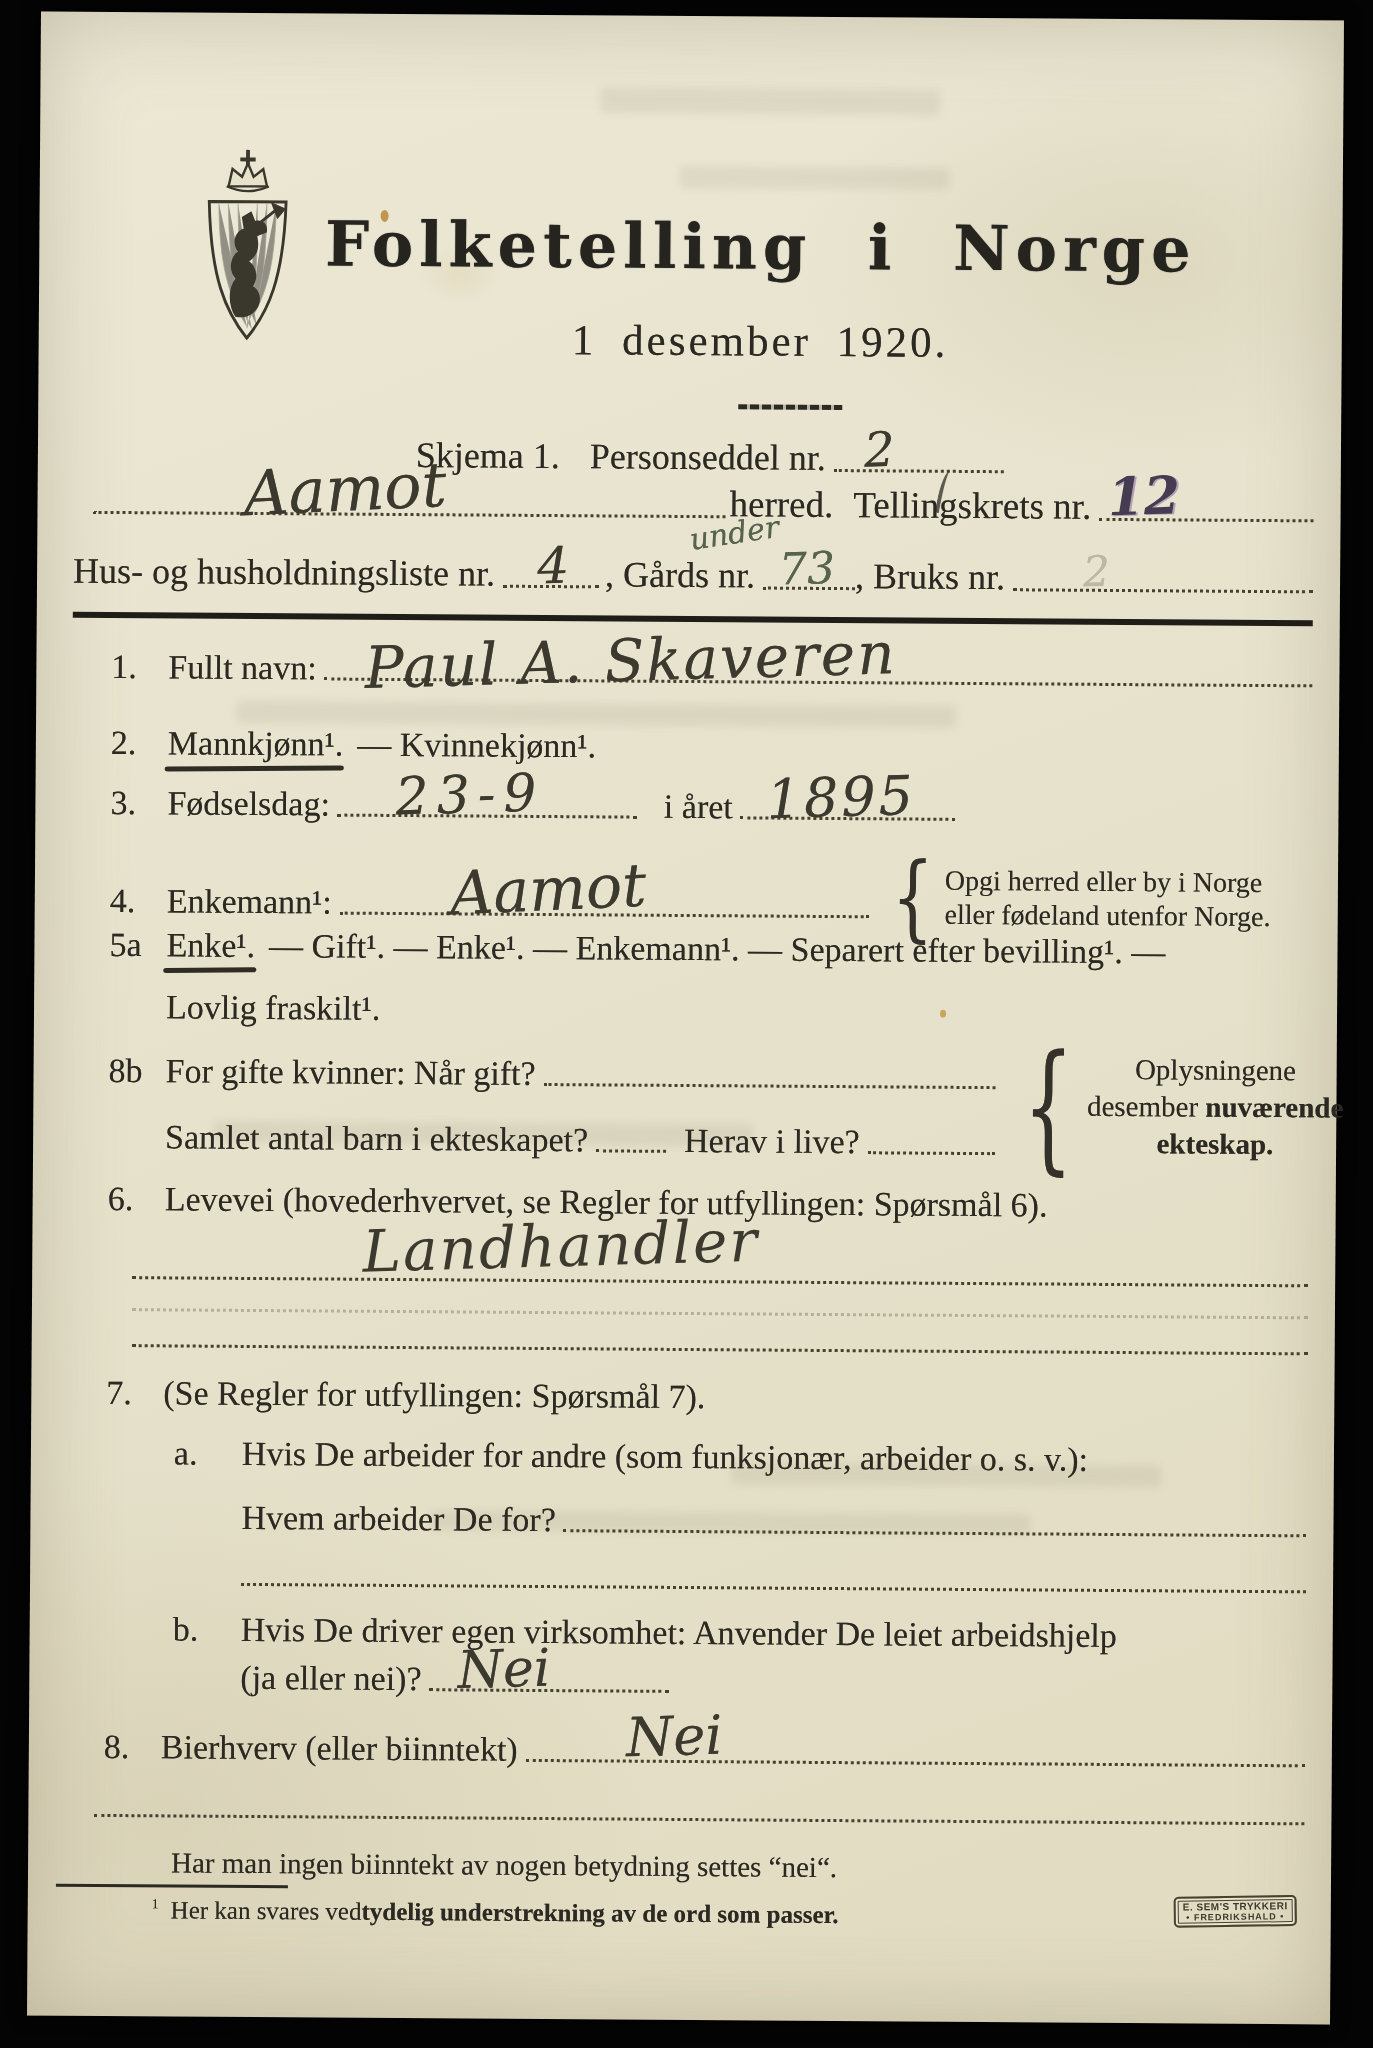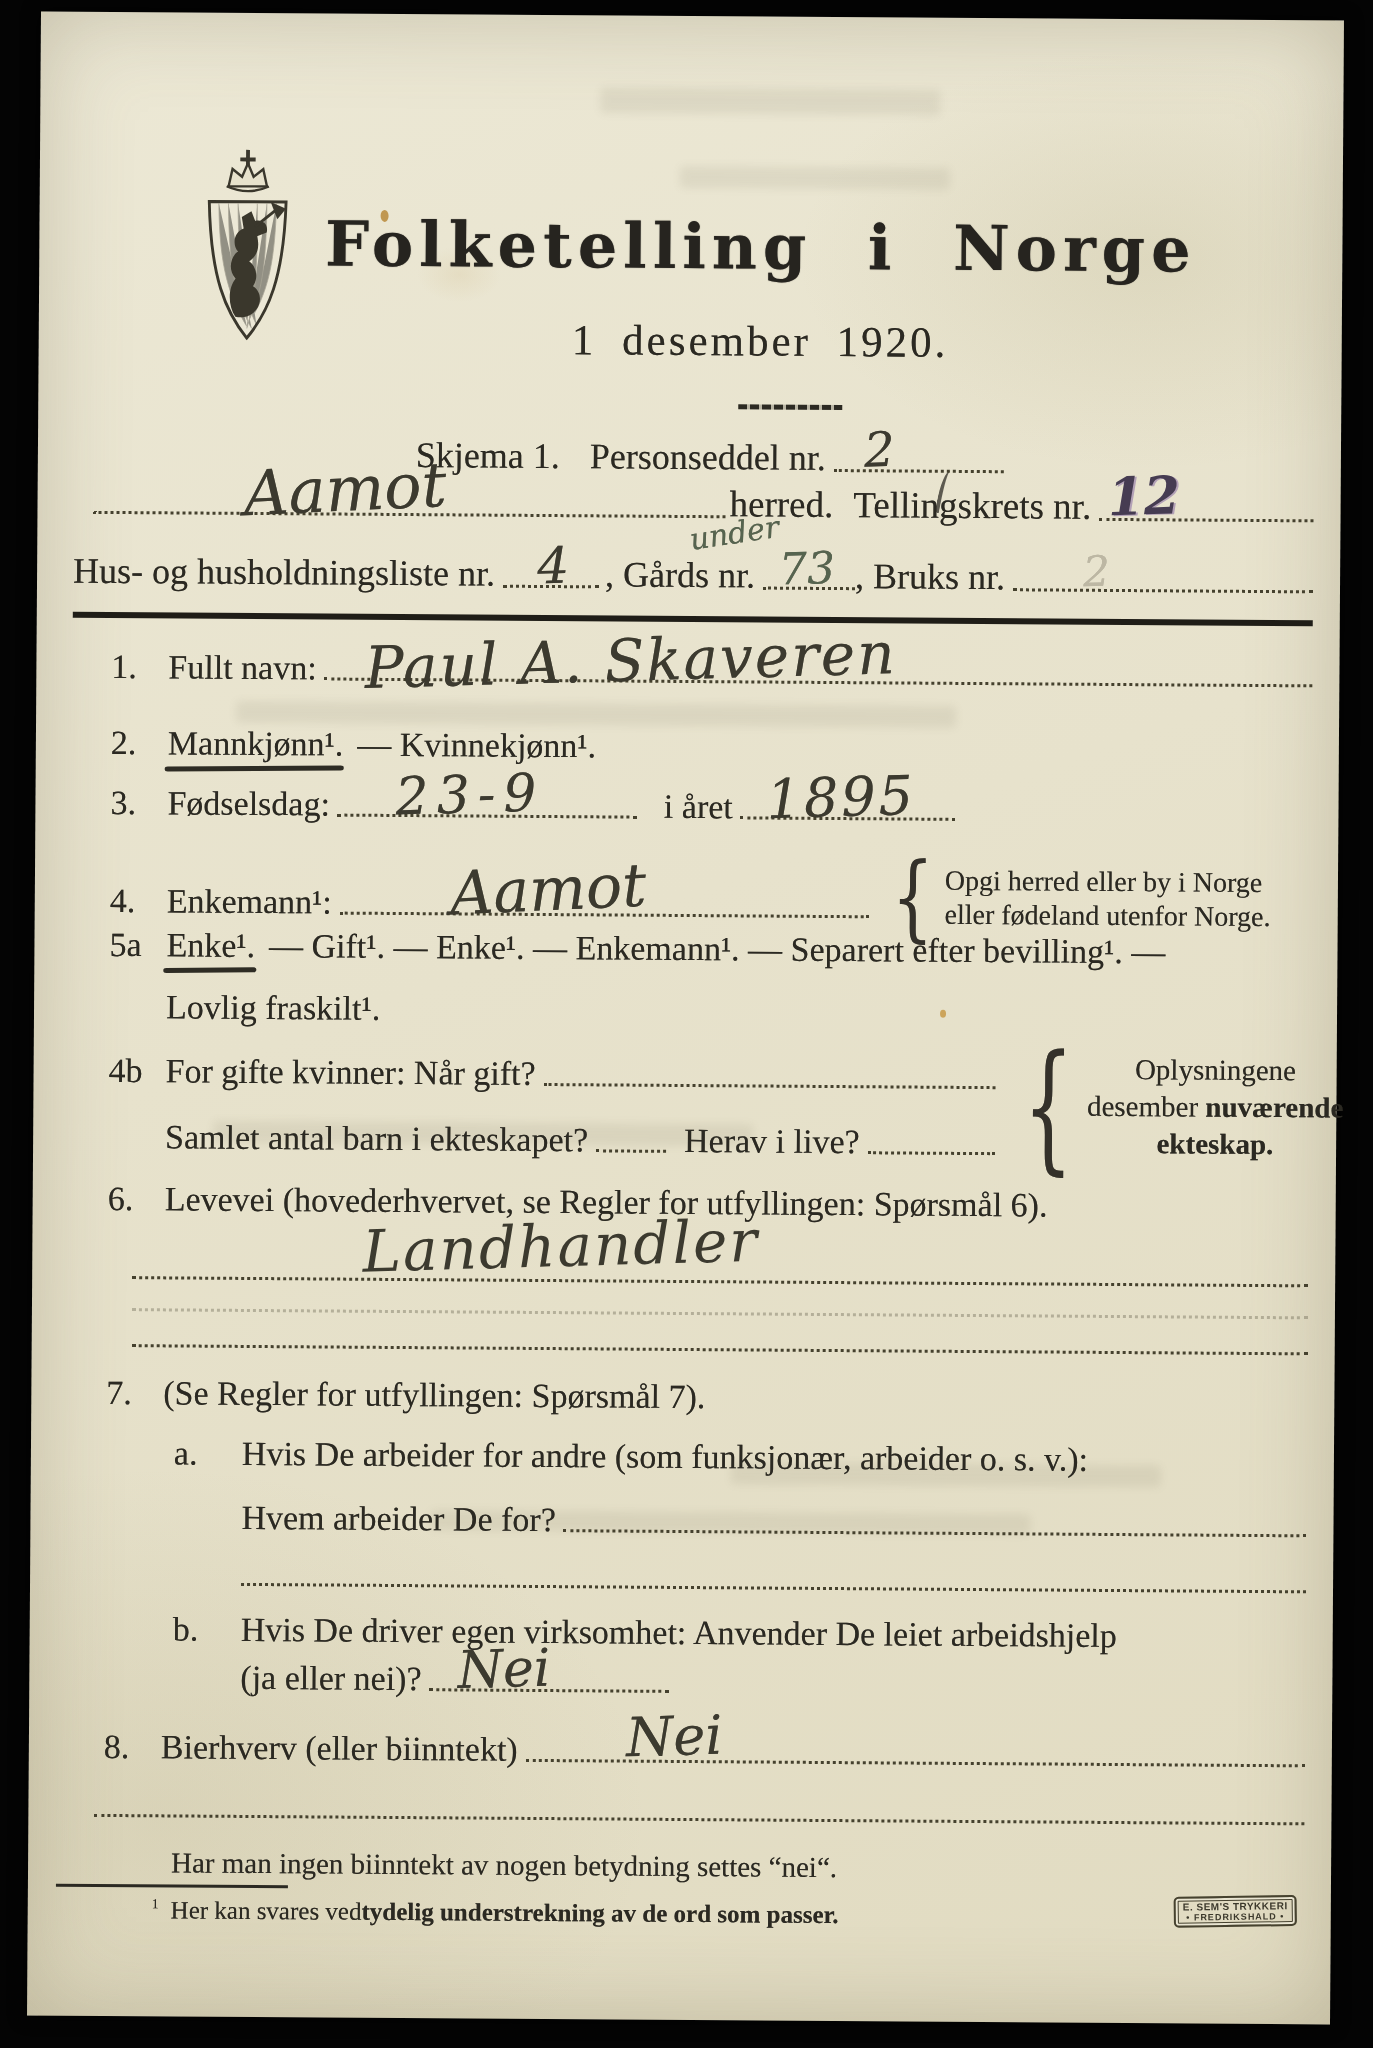--- a/index.html
+++ b/index.html
@@ -173,21 +173,21 @@
     <span class="uhand">Enke¹.</span>
     <span style="margin-left:14px;">— Gift¹. — Enke¹. — Enkemann¹. — Separert efter bevilling¹. —</span>
   </div>
   <div class="row" style="left:132px;top:976px;">
     <span>Lovlig fraskilt¹.</span>
   </div>
 
   <div class="row" style="left:75px;top:1040px;right:27px;align-items:flex-start;">
     <div style="flex:1;margin-right:14px;">
       <div style="display:flex;align-items:flex-end;">
-        <span class="num">4b</span>
+        <span class="num">8b</span>
         <span>For gifte kvinner: Når gift?</span>
         <span class="fill grow"></span>
       </div>
       <div style="display:flex;align-items:flex-end;margin-top:28px;">
         <span style="margin-left:57px;">Samlet antal barn i ekteskapet?</span>
         <span class="fill" style="width:70px;"></span>
         <span style="margin-left:18px;">Herav i live?</span>
         <span class="fill grow"></span>
       </div>
     </div>

